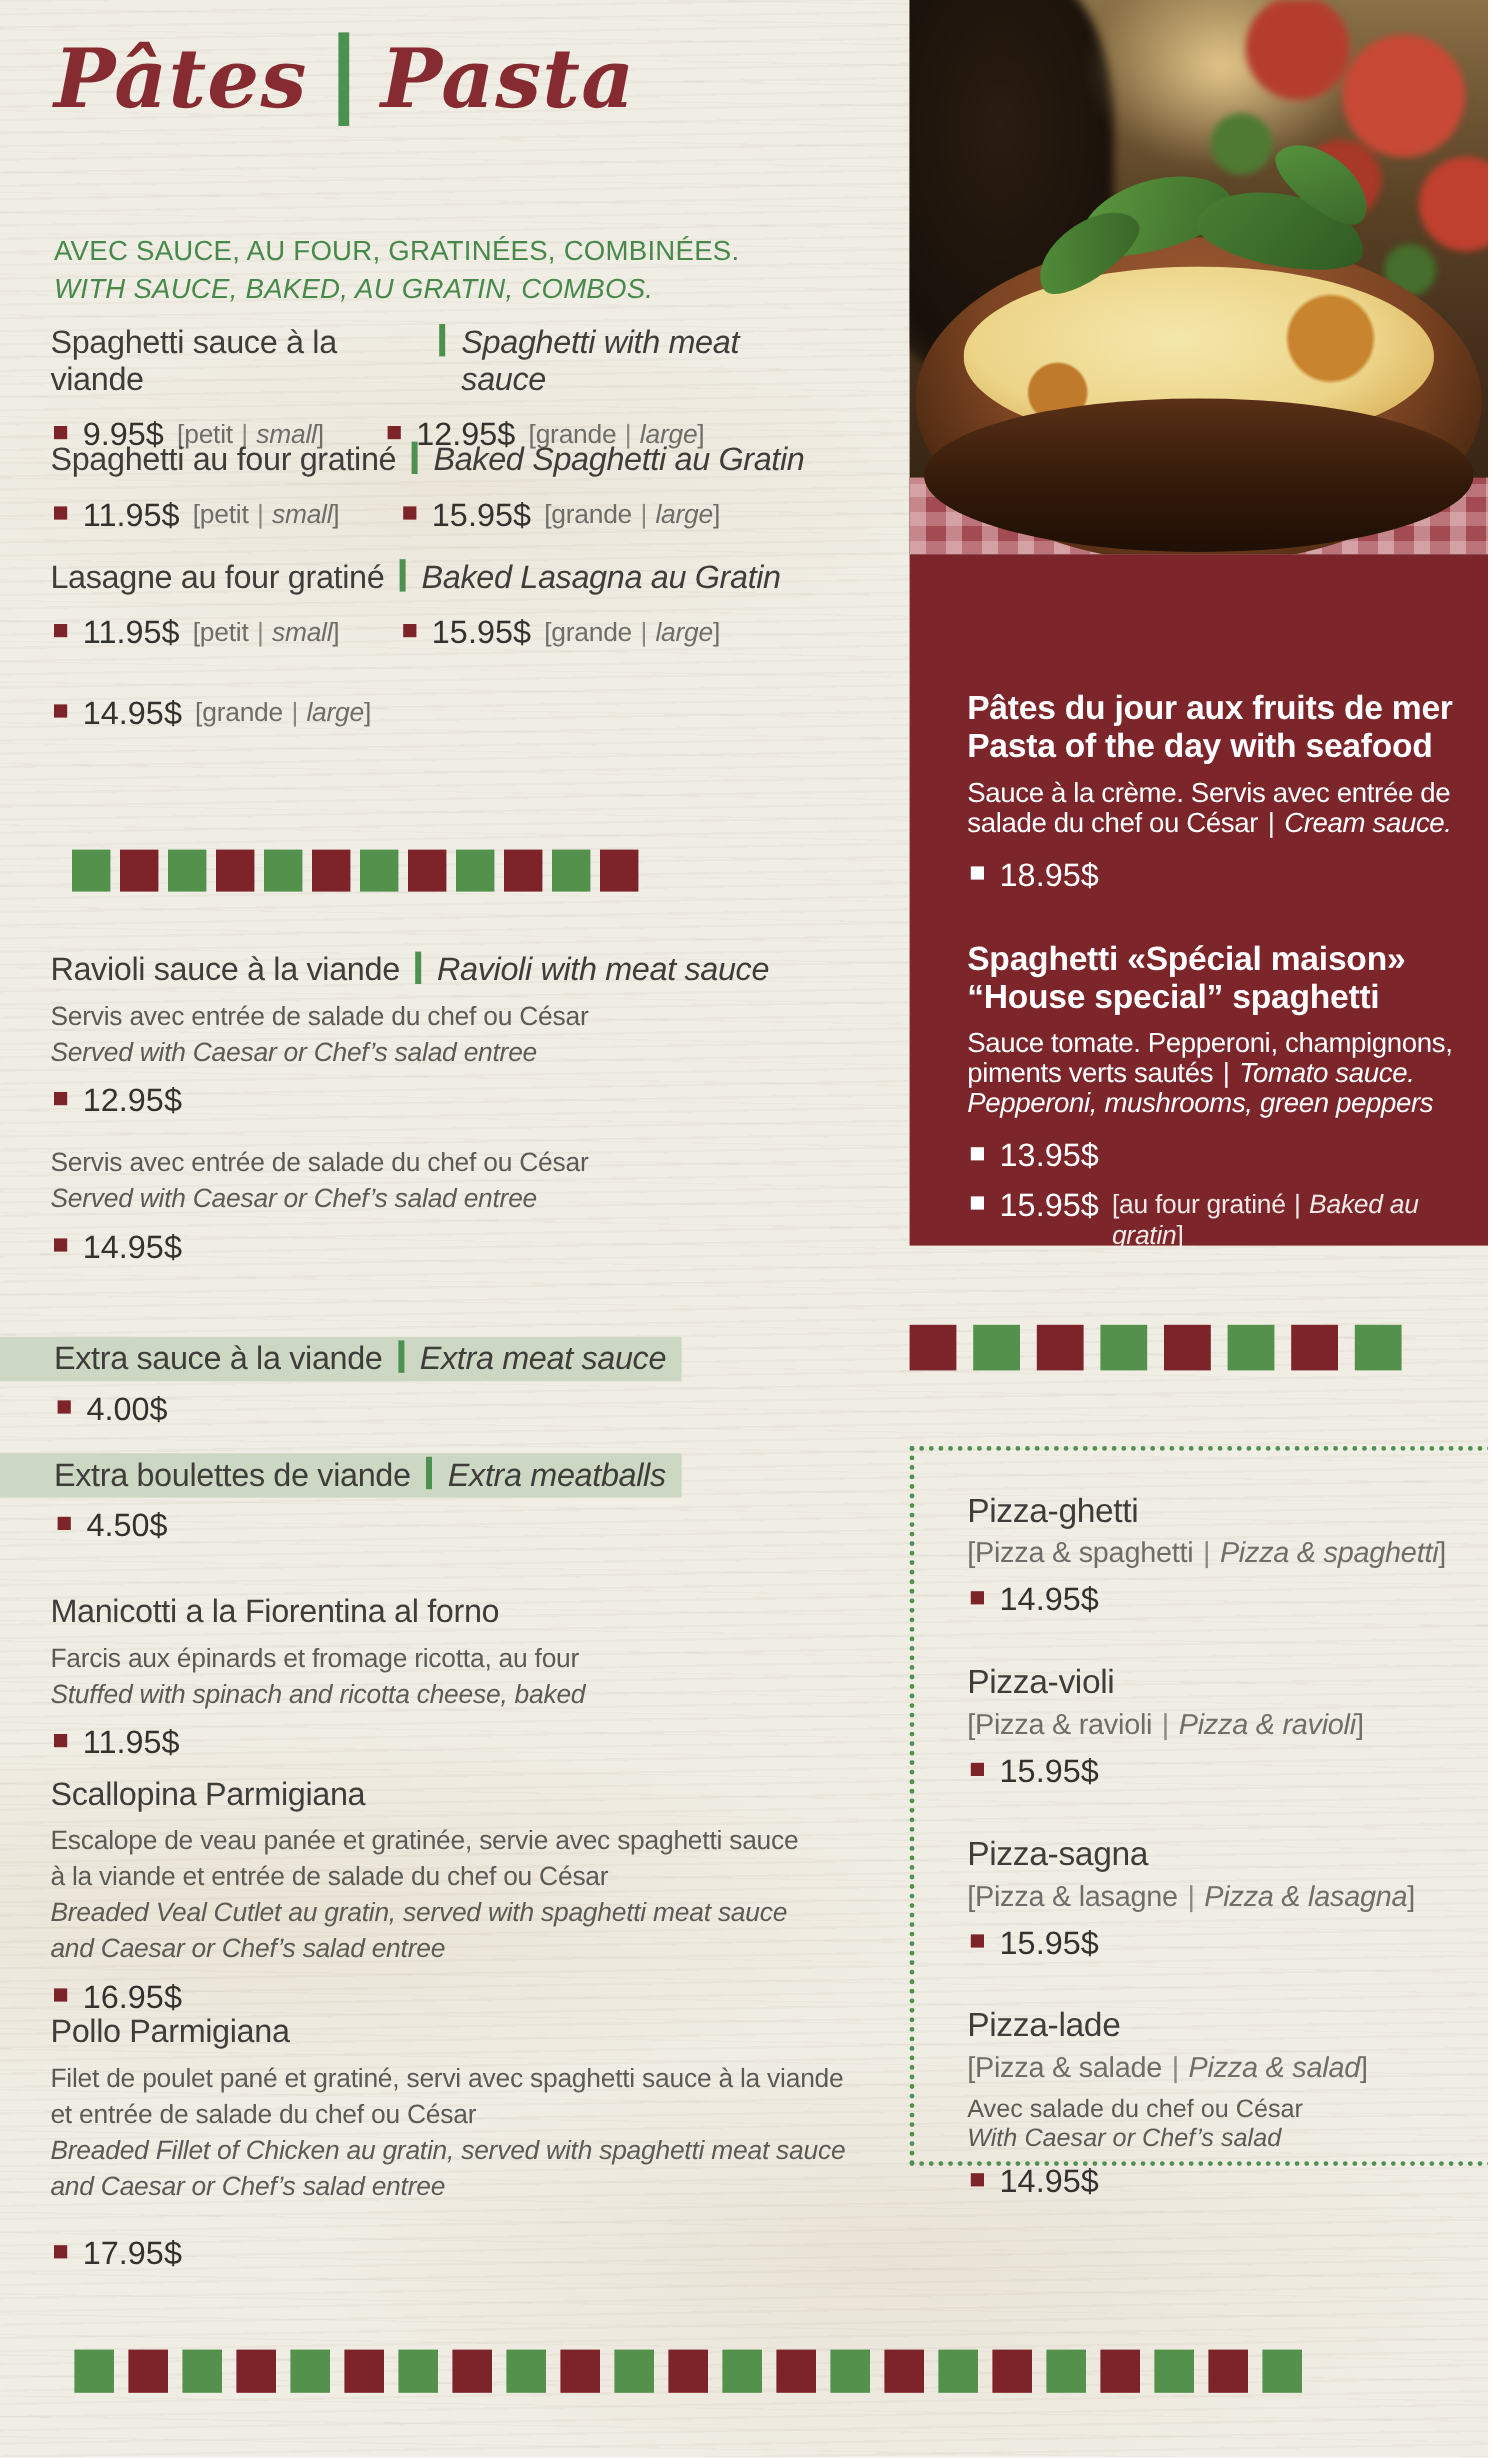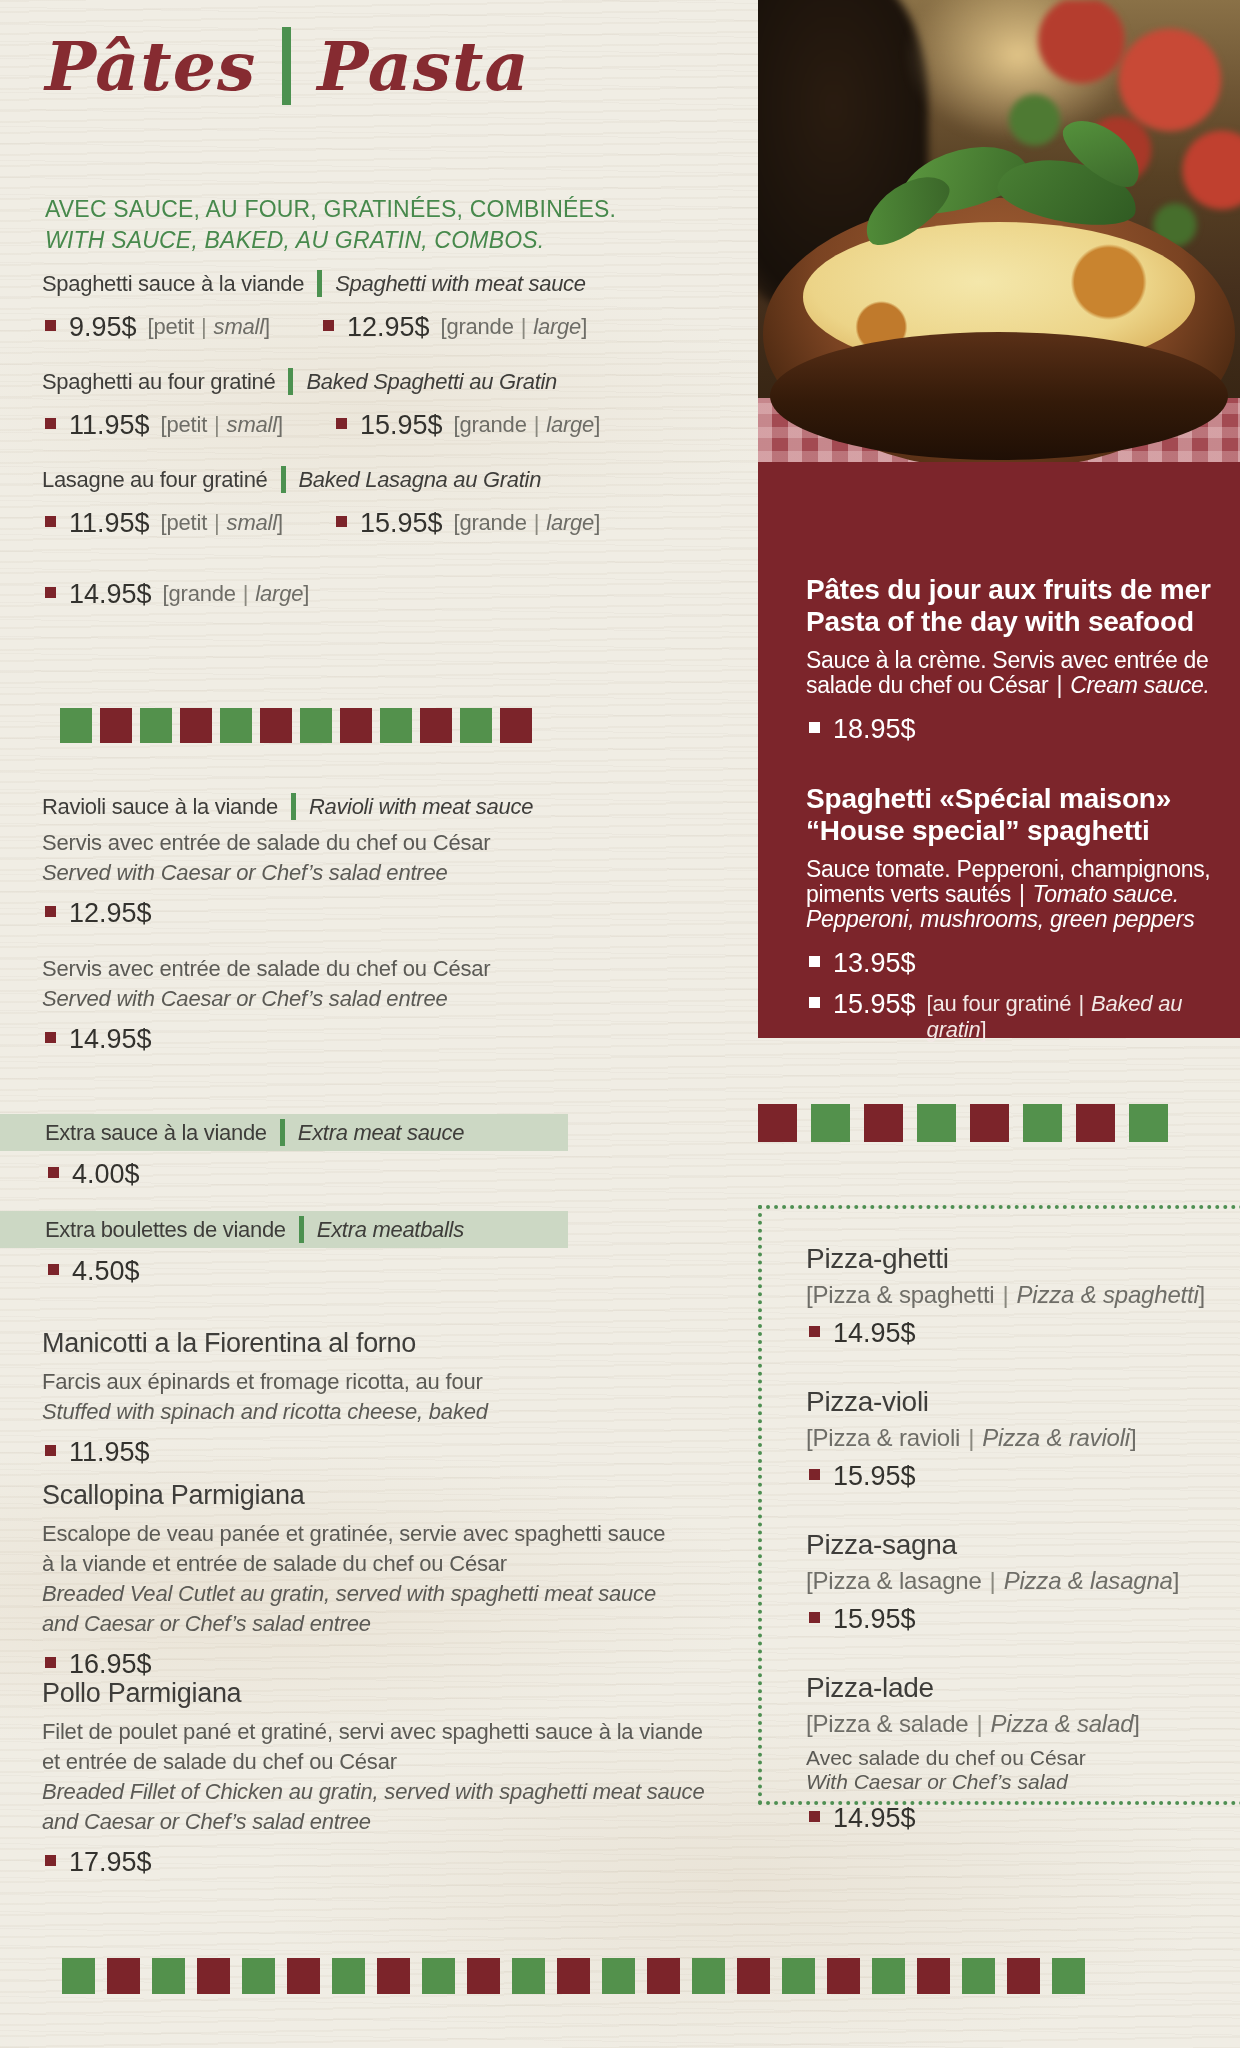--- a/index.html
+++ b/index.html
@@ -17,21 +17,21 @@
   .abs{position:absolute;}
   
   .title{left:45px;top:26px;display:flex;align-items:center;gap:26px;
     font-family:"DejaVu Serif",serif;font-style:italic;font-weight:700;
     font-size:68px;color:#862b31;letter-spacing:1px;}
   .title .tbar{width:9px;height:78px;background:#4c9150;}
   .subtitle{left:45px;top:194px;font-size:23px;line-height:31px;color:#47894c;letter-spacing:0.2px;}
   .subtitle .it{font-style:italic;}
   
   .item{left:42px;width:640px;}
-  .item-name{display:flex;align-items:center;gap:13px;font-size:22px;color:#3e3d3a;letter-spacing:-0.3px;}
+  .item-name{display:flex;align-items:flex-start;gap:13px;font-size:27px;color:#3e3d3a;letter-spacing:-0.3px;}
   .item-name .en{font-style:italic;}
   .vbar{width:5px;height:27px;background:#4c9150;flex:none;}
   .price-row{display:flex;gap:50px;margin-top:15px;}
   .price{display:flex;align-items:flex-start;font-size:27px;color:#33322e;}
   .pb{width:11px;height:11px;margin:8px 13px 0 3px;background:#7c242a;flex:none;}
   .psize{font-size:22px;color:#6e6d67;margin-left:11px;margin-top:2px;letter-spacing:-0.2px;}
   .psize .sep{margin:0 7px;color:#8a897f;}
   .psize .en{font-style:italic;}
   .desc{font-size:22px;color:#5b5a55;line-height:30px;margin-top:8px;letter-spacing:-0.2px;}
   .desc .it{font-style:italic;}
@@ -293,21 +293,21 @@
   </div>
 
   <div class="abs item" style="top:1678px">
     <div class="entree-name">Pollo Parmigiana</div>
     <div class="desc">
       <div class="desc-line">Filet de poulet pané et gratiné, servi avec spaghetti sauce à la viande</div>
       <div class="desc-line">et entrée de salade du chef ou César</div>
       <div class="desc-line it">Breaded Fillet of Chicken au gratin, served with spaghetti meat sauce</div>
       <div class="desc-line it">and Caesar or Chef’s salad entree</div>
     </div>
-    <div class="price" style="margin-top:10px">
+    <div class="price" style="margin-top:26px">
       <span class="pb"></span>
       <span>17.95$</span>
     </div>
   </div>
 
   <div class="abs photo">
     <div class="ph-jar"></div>
     <div class="ph-glow"></div>
     <div class="ph-toms"></div>
     <div class="ph-cloth"></div>

